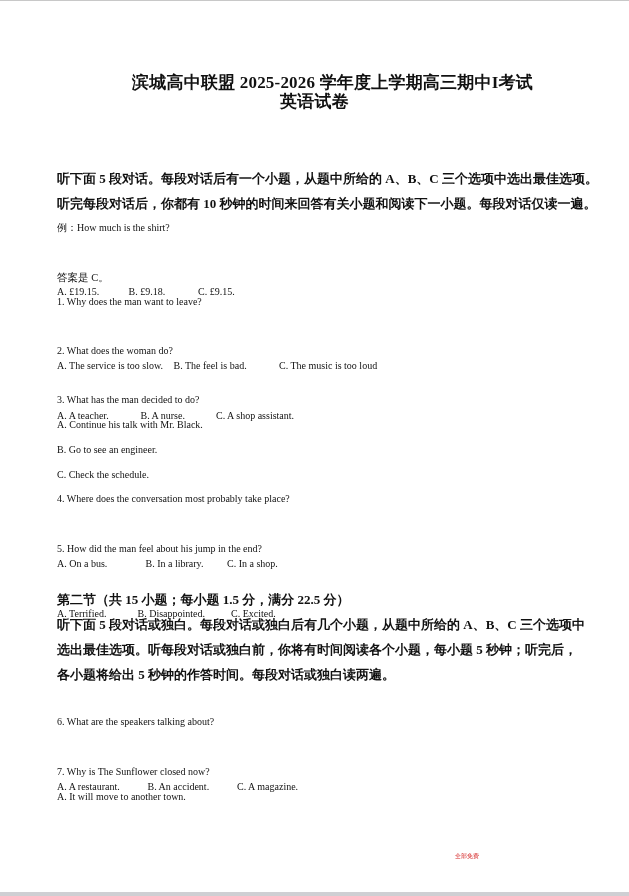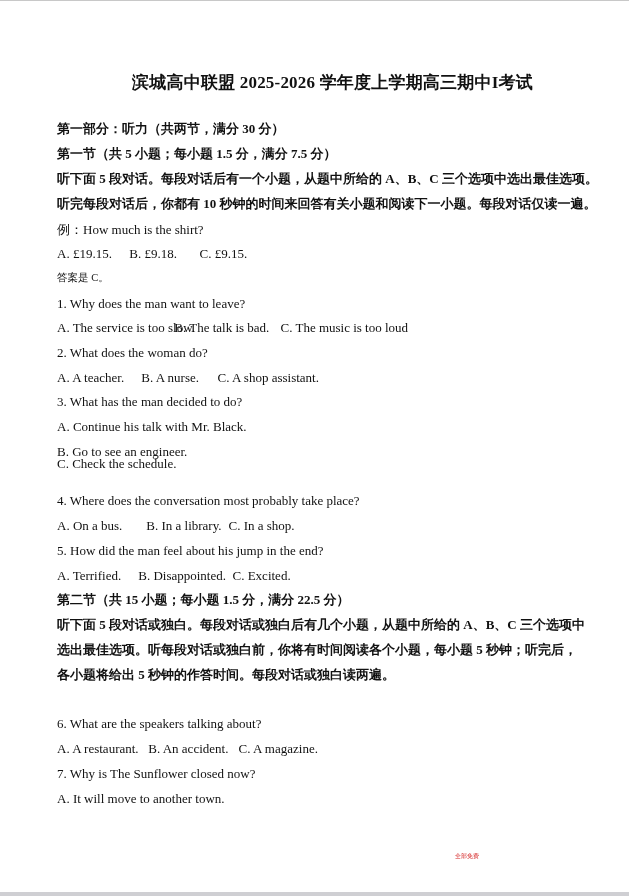--- a/index.html
+++ b/index.html
@@ -4,68 +4,67 @@
 <style>
   * { margin: 0; padding: 0; box-sizing: border-box; }
   html, body { width: 629px; height: 896px; background: #ffffff; overflow: hidden; }
   body { position: relative; font-family: "Liberation Serif", "DejaVu Serif", serif; color: #111; }
   .top-border { position: absolute; left: 0; top: 0; width: 629px; height: 1px; background: #c8c8c8; }
   .bottom-bar { position: absolute; left: 0; top: 892px; width: 629px; height: 4px; background: #cfcfd3; }
   .page { position: absolute; left: 0; top: 0; width: 629px; height: 892px; }
   .title { position: absolute; left: 0; width: 629px; text-align: center; font-weight: bold; font-size: 17px; letter-spacing: 0.2px; white-space: nowrap; }
   .line { position: absolute; left: 57px; white-space: nowrap; }
   .cn-bold { font-weight: bold; font-size: 13px; }
-  .en { font-size: 13px; }
+  .en { font-size: 10px; }
   .cn-norm { font-size: 10.5px; }
-  .opt { display: inline-block; }
+  .opt { display: inline-block; margin-top: 40px; }
   .logo { position: absolute; left: 455px; top: 832px; width: 170px; height: 52px; }
   .logo-title { position: absolute; left: 20px; top: 0; font-family: "DejaVu Sans", sans-serif; font-size: 26px; color: #111; letter-spacing: 1px; white-space: nowrap; }
   .logo-free { position: absolute; left: 0; top: 20px; font-family: "DejaVu Sans", sans-serif; font-size: 6px; color: #d42020; white-space: nowrap; }
   .logo-url { position: absolute; left: 0; top: 30px; font-family: "Liberation Mono", "DejaVu Sans Mono", monospace; font-size: 14px; color: #111; white-space: nowrap; letter-spacing: -0.3px; }
 </style>
 </head>
 <body>
 
 <div class="top-border"></div>
 
 <div class="page">
 
   <div class="title" style="top:71px;margin-left:18px;">滨城高中联盟 2025-2026 学年度上学期高三期中I考试</div>
+  <div class="title" style="top:90px;">英语试卷</div>
 
-  <div class="line cn-bold" style="top:120px;">第一部分：听力（共两节，满分 30 分）</div>
-  <div class="line cn-bold" style="top:145px;">第一节（共 5 小题；每小题 1.5 分，满分 7.5 分）</div>
   <div class="line cn-bold" style="top:170px;">听下面 5 段对话。每段对话后有一个小题，从题中所给的 A、B、C 三个选项中选出最佳选项。</div>
   <div class="line cn-bold" style="top:195px;">听完每段对话后，你都有 10 秒钟的时间来回答有关小题和阅读下一小题。每段对话仅读一遍。</div>
 
   <div class="line en" style="top:221px;">例：How much is the shirt?</div>
   <div class="line en" style="top:246px;">
     <span class="opt" style="width:69px;">A. £19.15.</span>
     <span class="opt" style="width:67px;">B. £9.18.</span>
     <span class="opt">C. £9.15.</span>
   </div>
   <div class="line cn-norm" style="top:271px;">答案是 C。</div>
 
   <div class="line en" style="top:296px;">1. Why does the man want to leave?</div>
   <div class="line en" style="top:320px;">
     <span class="opt" style="width:114px;">A. The service is too slow.</span>
-    <span class="opt" style="width:103px;">B. The talk is bad.</span>
+    <span class="opt" style="width:103px;">B. The feel is bad.</span>
     <span class="opt">C. The music is too loud</span>
   </div>
 
   <div class="line en" style="top:345px;">2. What does the woman do?</div>
   <div class="line en" style="top:370px;">
     <span class="opt" style="width:81px;">A. A teacher.</span>
     <span class="opt" style="width:73px;">B. A nurse.</span>
     <span class="opt">C. A shop assistant.</span>
   </div>
 
   <div class="line en" style="top:394px;">3. What has the man decided to do?</div>
   <div class="line en" style="top:419px;">A. Continue his talk with Mr. Black.</div>
   <div class="line en" style="top:444px;">B. Go to see an engineer.</div>
-  <div class="line en" style="top:456px;">C. Check the schedule.</div>
+  <div class="line en" style="top:469px;">C. Check the schedule.</div>
 
   <div class="line en" style="top:493px;">4. Where does the conversation most probably take place?</div>
   <div class="line en" style="top:518px;">
     <span class="opt" style="width:78px;">A. On a bus.</span>
     <span class="opt" style="width:87px;padding-left:8px;">B. In a library.</span>
     <span class="opt">C. In a shop.</span>
   </div>
 
   <div class="line en" style="top:543px;">5. How did the man feel about his jump in the end?</div>
   <div class="line en" style="top:568px;">

